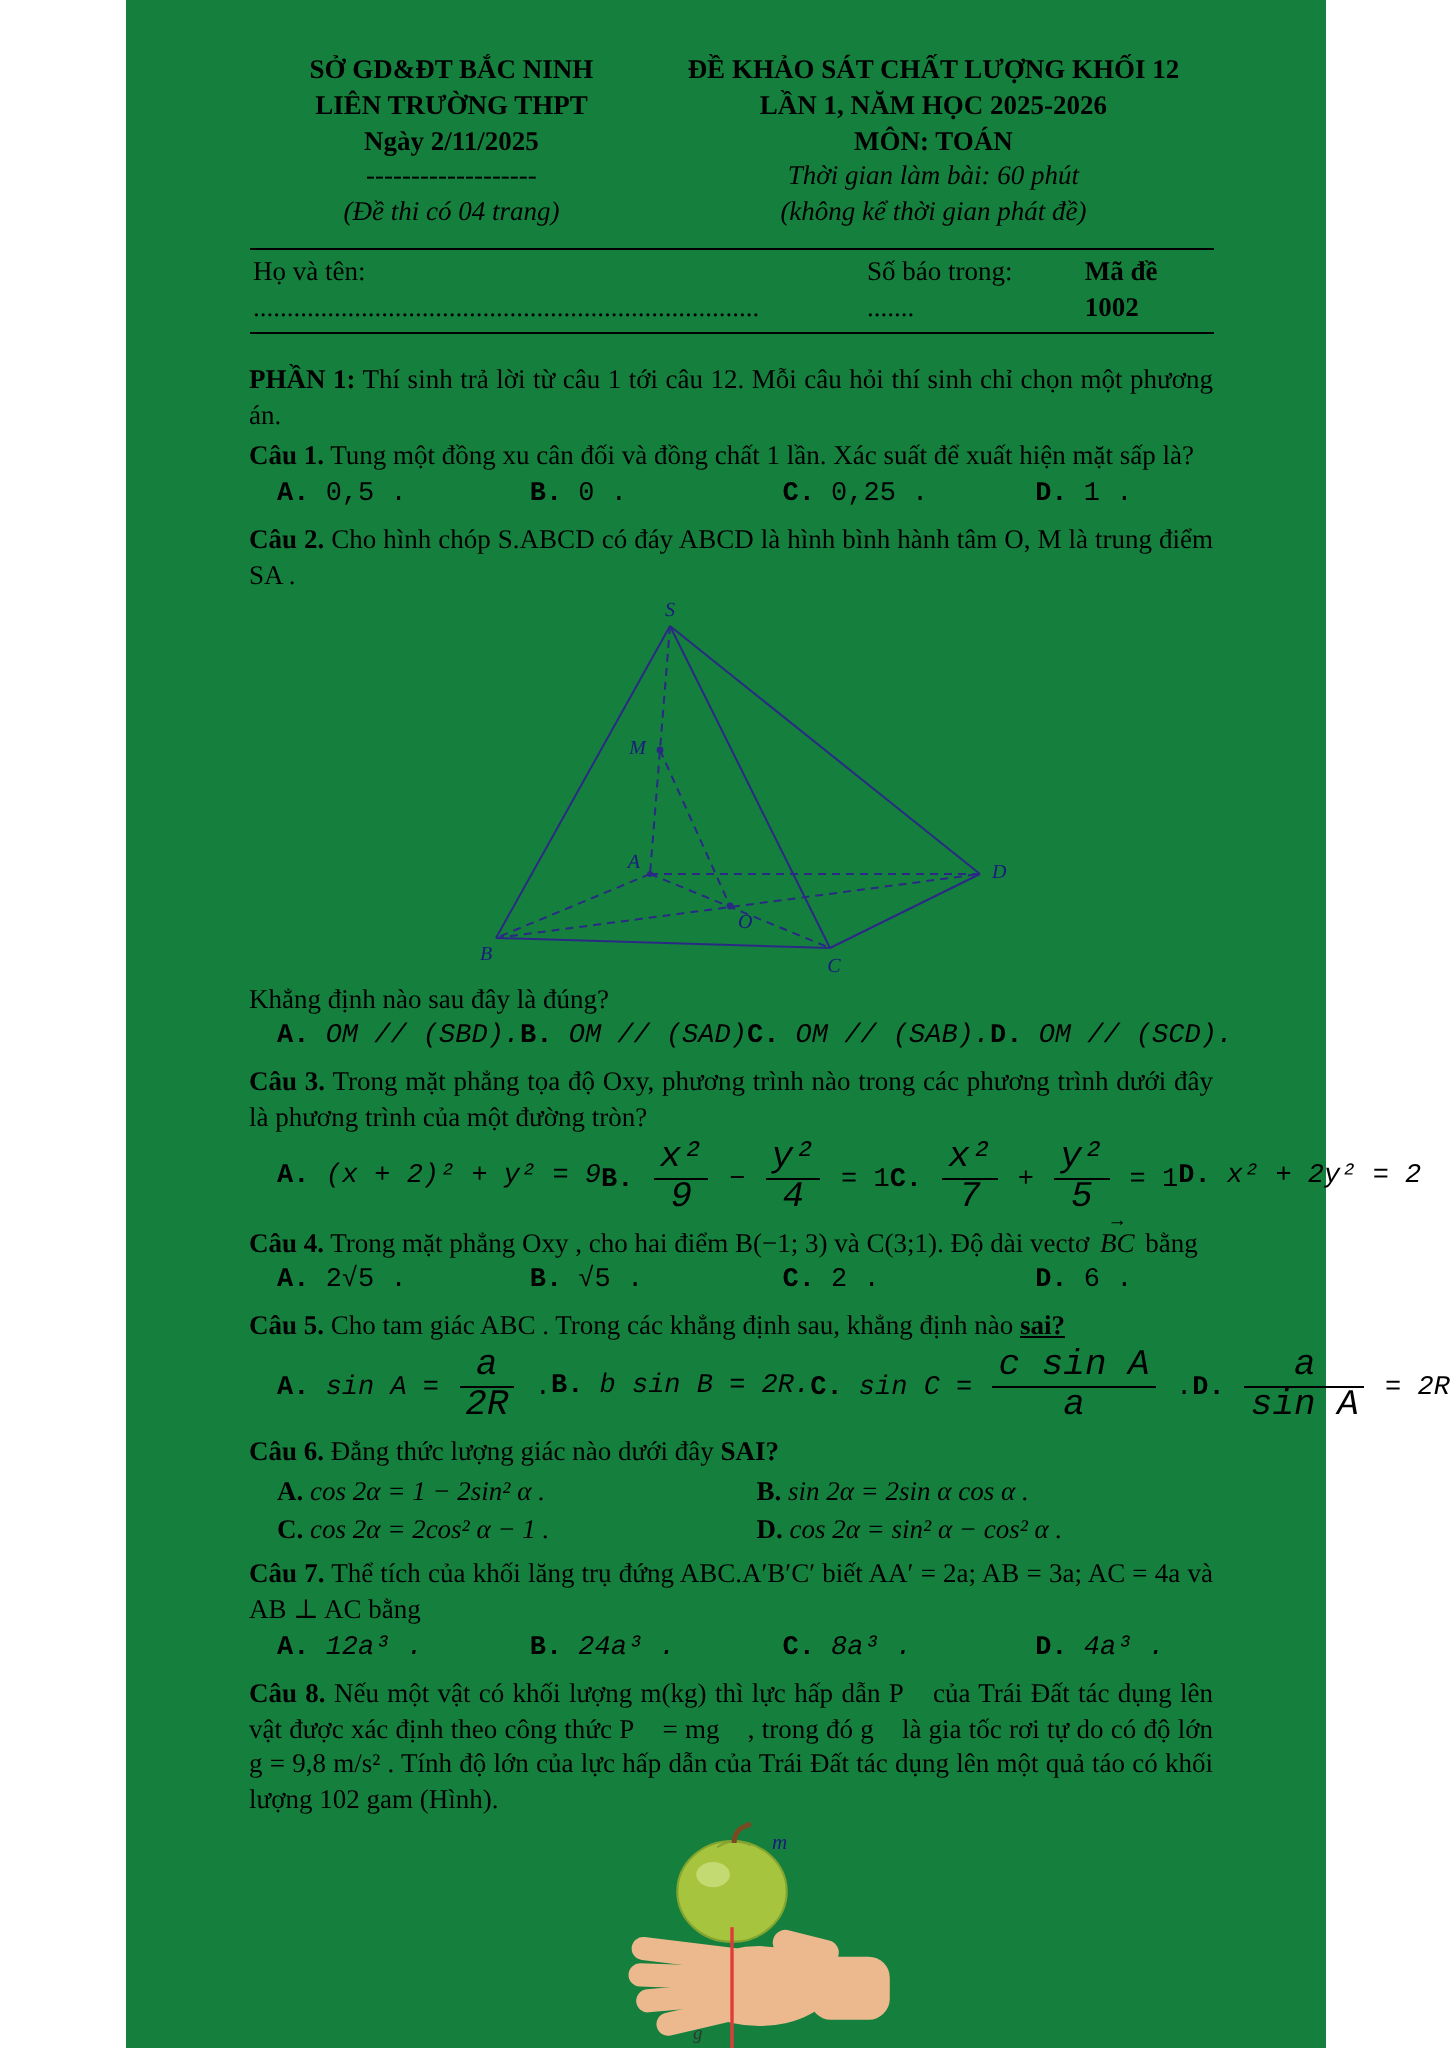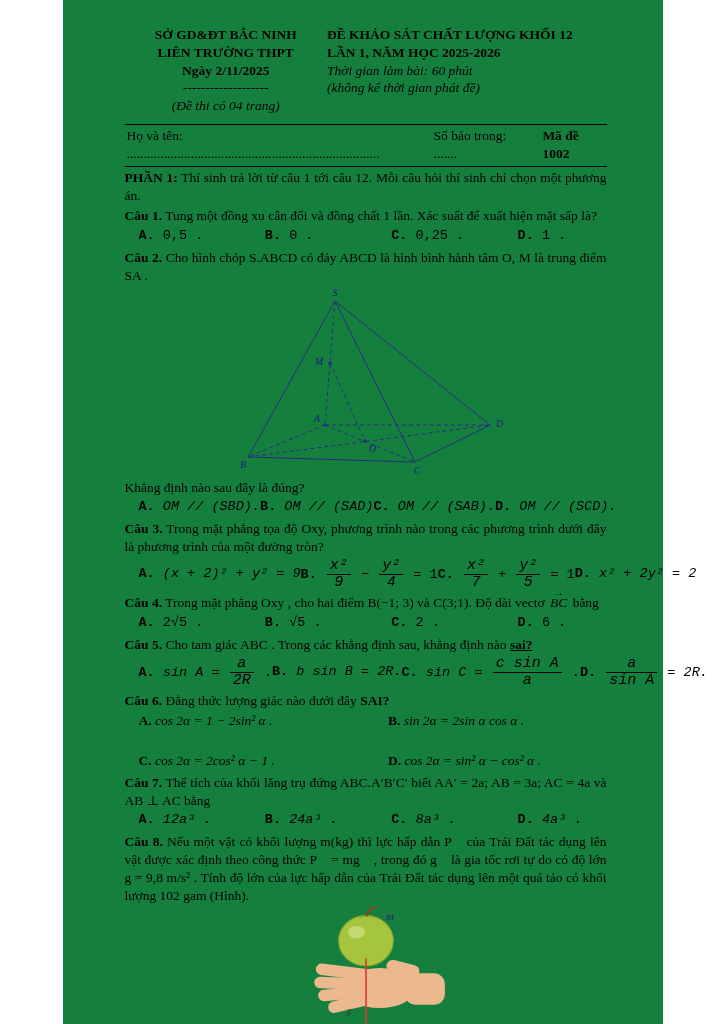--- a/index.html
+++ b/index.html
@@ -6,31 +6,31 @@
   html,body { background:#ffffff; }
   .page {
     width:600px; min-height:1024px; margin:0 auto; background:#15803d; color:#000;
     font-family:"Liberation Serif","DejaVu Serif",serif; font-size:13.5px; line-height:1.32;
     padding:26px 56px 8px 62px; position:relative;
   }
   .b { font-weight:bold; }
   .i { font-style:italic; }
   .header { display:flex; }
   .h-left { width:42%; text-align:center; }
-  .h-right { width:58%; }
+  .h-right { width:58%; text-align:center; }
   .info-row { display:flex; justify-content:space-between; align-items:baseline;
     border-top:1.2px solid #000; border-bottom:1.2px solid #000;
     margin-top:9px; padding:2px 2px 3px 2px;gap:16px; }
-  .part1 { margin-top:2px; text-align:justify; }
+  .part1 { margin-top:14px; text-align:justify; }
   .q { margin-top:3px; }
   .qt { text-align:justify; }
   .opts4 { display:grid; grid-template-columns:1.08fr 1.08fr 1.08fr 0.76fr; padding-left:14px; margin:1px 0 2px 0; align-items:center;font-family:Liberation Mono, monospace; }
-  .opts2 { display:grid; grid-template-columns:1.05fr 1fr; padding-left:14px; margin:1px 0 2px 0;gap:20px; }
+  .opts2 { display:grid; grid-template-columns:1.05fr 1fr; padding-left:14px; margin:1px 0 2px 0; }
   .opt { padding:1px 0; white-space:nowrap; }
-  .frac { display:inline-block; vertical-align:middle; text-align:center; margin:0 2px; line-height:1.05; font-size:15px; }
+  .frac { display:inline-block; vertical-align:middle; text-align:center; margin:0 2px; line-height:1.05; font-size:18px; }
   .fnum { display:block; border-bottom:1px solid #000; padding:0 3px; }
   .fden { display:block; padding:0 3px; }
   .vec { position:relative; display:inline-block; font-style:italic; margin:0 2px; }
   .vec::before { content:"\2192"; position:absolute; left:0; right:0; top:-0.8em; font-size:0.72em; text-align:center; font-style:normal; }
   .u-emph { font-weight:bold; text-decoration:underline; }
   .fig { display:block; margin:2px auto 0 auto; }
   .footer { display:flex; justify-content:space-between; border-top:1.2px solid #000; margin-top:12px; padding:2px 2px 0 2px; }
   .svglbl { font-family:"Liberation Serif","DejaVu Serif",serif; font-style:italic; font-size:10px; fill:#1a1a7e; }
   .svglbl-sm { font-family:"Liberation Serif","DejaVu Serif",serif; font-style:italic; font-size:9px; fill:#333; }
 </style>
@@ -43,20 +43,21 @@
     <div class="h-left">
       <div class="b">SỞ GD&amp;ĐT BẮC NINH</div>
       <div class="b">LIÊN TRƯỜNG THPT</div>
       <div class="b">Ngày 2/11/2025</div>
       <div>-------------------</div>
       <div class="i">(Đề thi có 04 trang)</div>
     </div>
     <div class="h-right">
       <div class="b">ĐỀ KHẢO SÁT CHẤT LƯỢNG KHỐI 12</div>
       <div class="b">LẦN 1, NĂM HỌC 2025-2026</div>
+      <div class="b">MÔN: TOÁN</div>
       <div class="i">Thời gian làm bài: 60 phút</div>
       <div class="i">(không kể thời gian phát đề)</div>
     </div>
   </div>
 
   <div class="info-row">
     <span>Họ và tên: ...........................................................................</span>
     <span>Số báo trong: .......</span>
     <span class="b">Mã đề 1002</span>
   </div>

